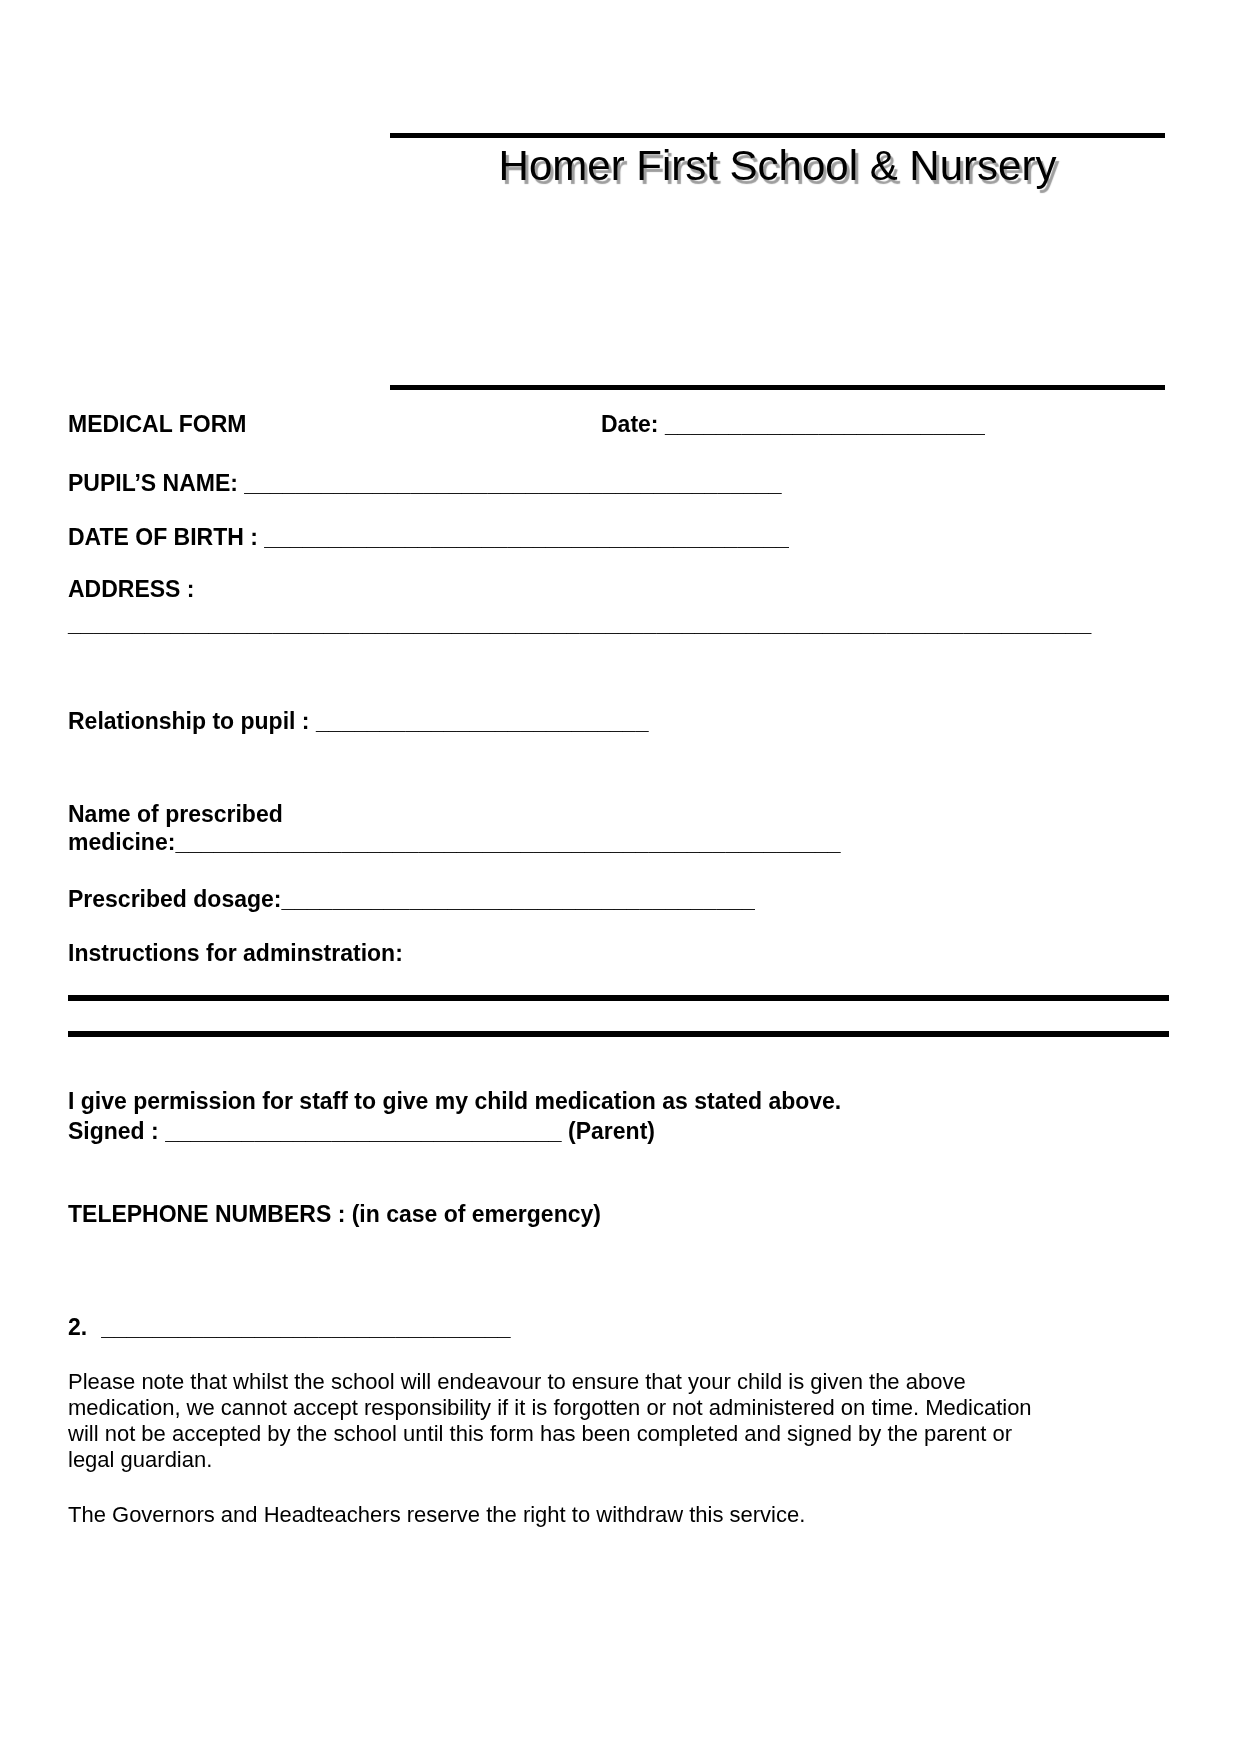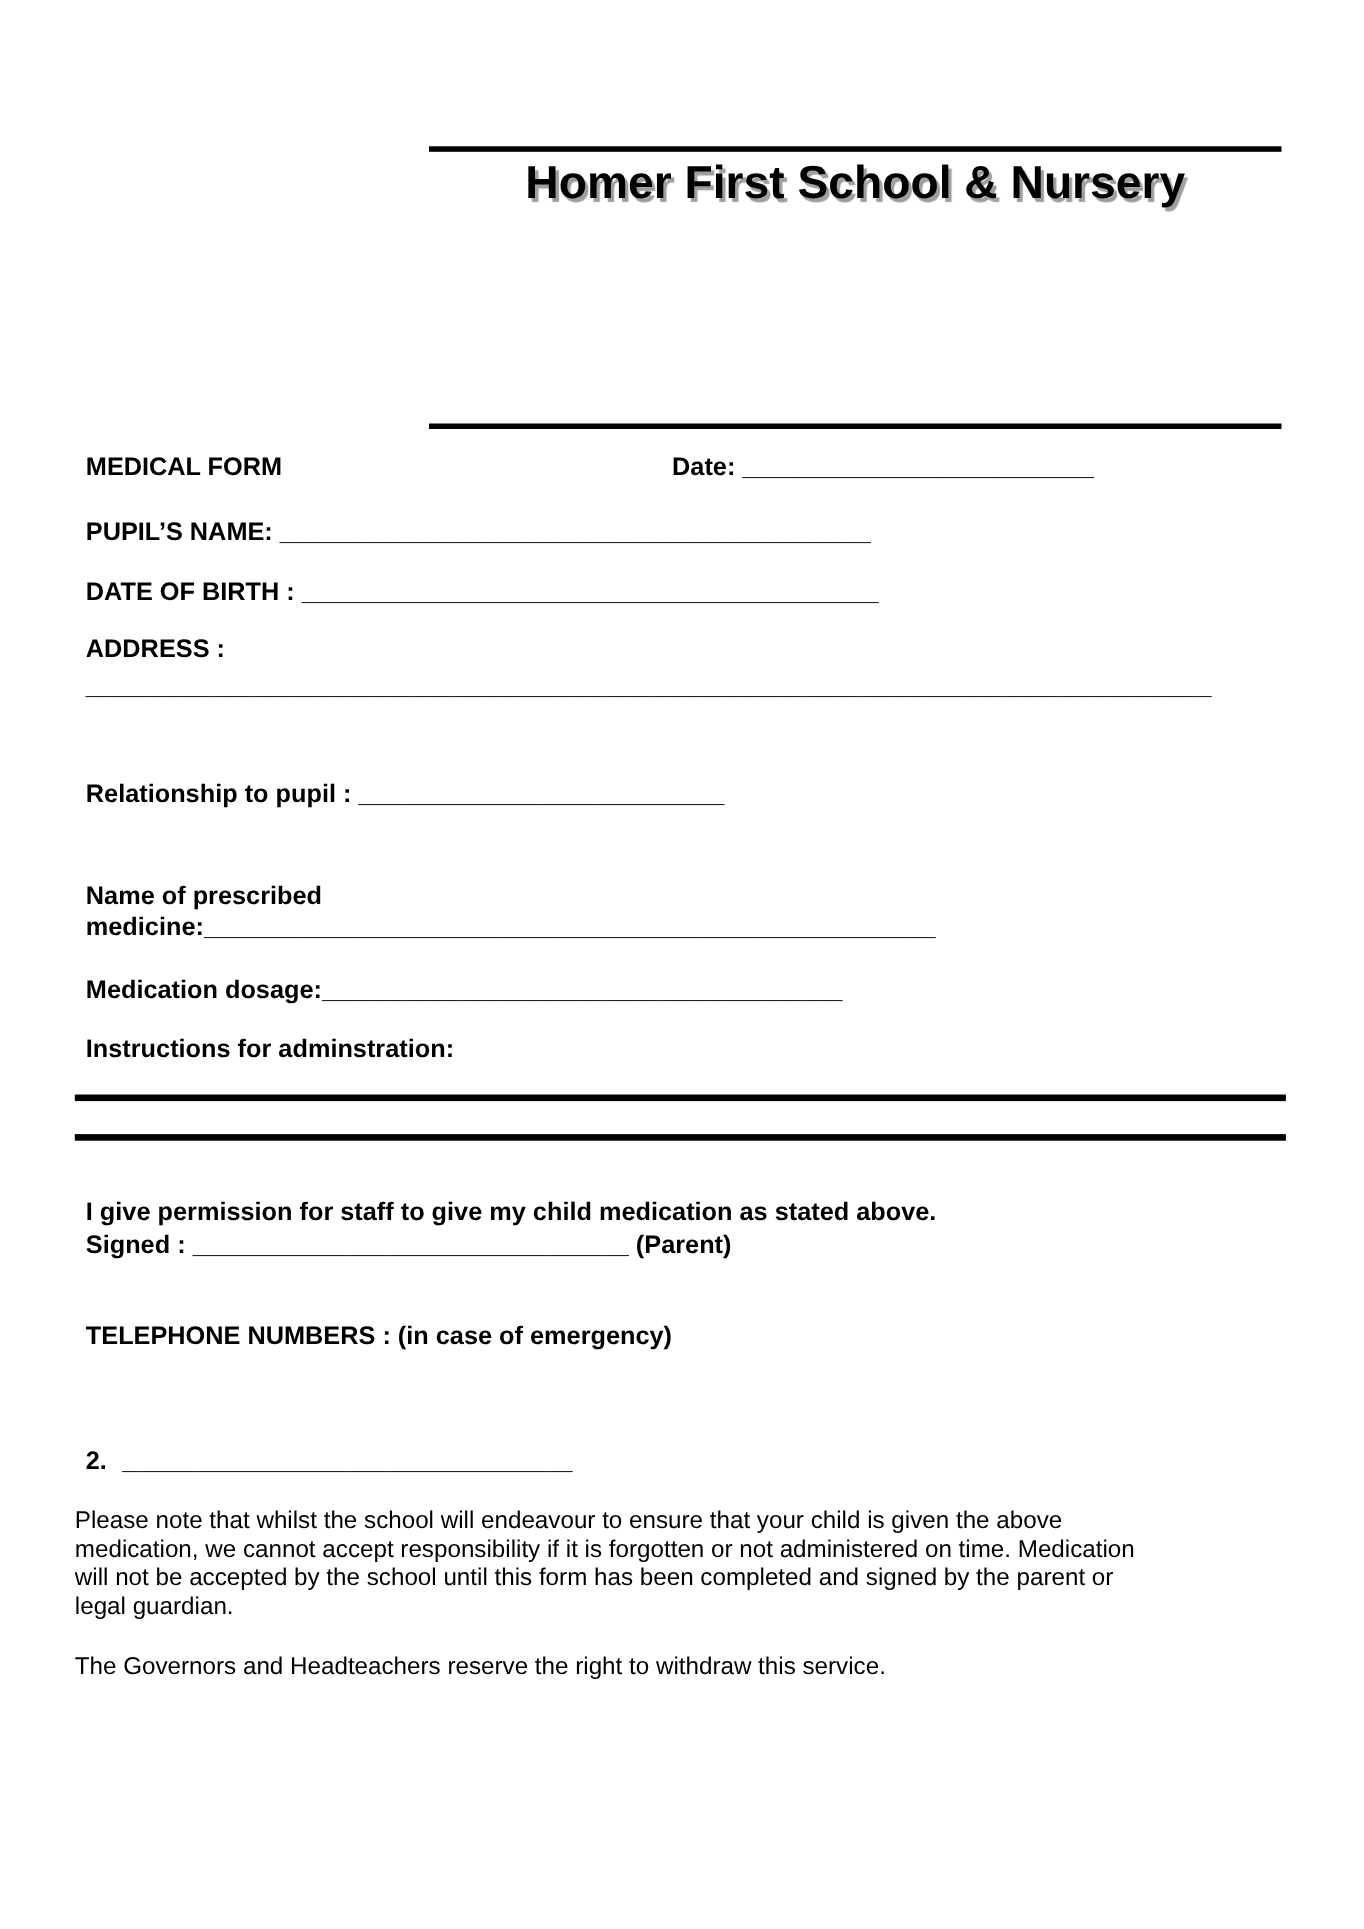--- a/index.html
+++ b/index.html
@@ -11,27 +11,27 @@
     color:#000000;
     font-family:"Liberation Sans", "DejaVu Sans", sans-serif;
     overflow:hidden;
   }
   .rule { position:absolute; background:#000000; }
   .rule-header { left:390px; width:775px; height:5px; }
   .rule-thick { left:68px; width:1101px; height:6px; }
   .title {
     position:absolute; top:142px; left:390px; width:775px;
     text-align:center;
-    font-size:42px; font-weight:bold; letter-spacing:0px;
+    font-size:42px; font-weight:normal; letter-spacing:0px;
     text-shadow:3px 4px 1px #9e9e9e;
     white-space:nowrap;
   }
   .row {
     position:absolute; left:68px; height:30px;
-    font-size:23px; font-weight:bold; white-space:nowrap;margin-left:10px;
+    font-size:23px; font-weight:bold; white-space:nowrap;
   }
   .row .blank { font-weight:bold; }
   .date-group { position:absolute; left:533px; top:0;text-align:center; }
   .two-line { height:60px; line-height:28px; }
   .para {
     position:absolute; left:68px; width:965px;
     font-size:22px; font-weight:normal; line-height:26px;
   }
   .num-blank { margin-left:14px; }
 </style>
@@ -73,21 +73,21 @@
     <span>Relationship to pupil :</span>
     <span class="blank">__________________________</span>
   </div>
 
   <div class="row two-line" style="top:800px">
     <span>Name of prescribed</span><br>
     <span>medicine:</span><span class="blank">____________________________________________________</span>
   </div>
 
   <div class="row" style="top:886px">
-    <span>Medication dosage:</span><span class="blank">_____________________________________</span>
+    <span>Prescribed dosage:</span><span class="blank">_____________________________________</span>
   </div>
 
   <div class="row" style="top:940px">
     <span>Instructions for adminstration:</span>
   </div>
 
   <div class="rule rule-thick" style="top:995px"></div>
   <div class="rule rule-thick" style="top:1031px"></div>
 
   <div class="row" style="top:1088px">

